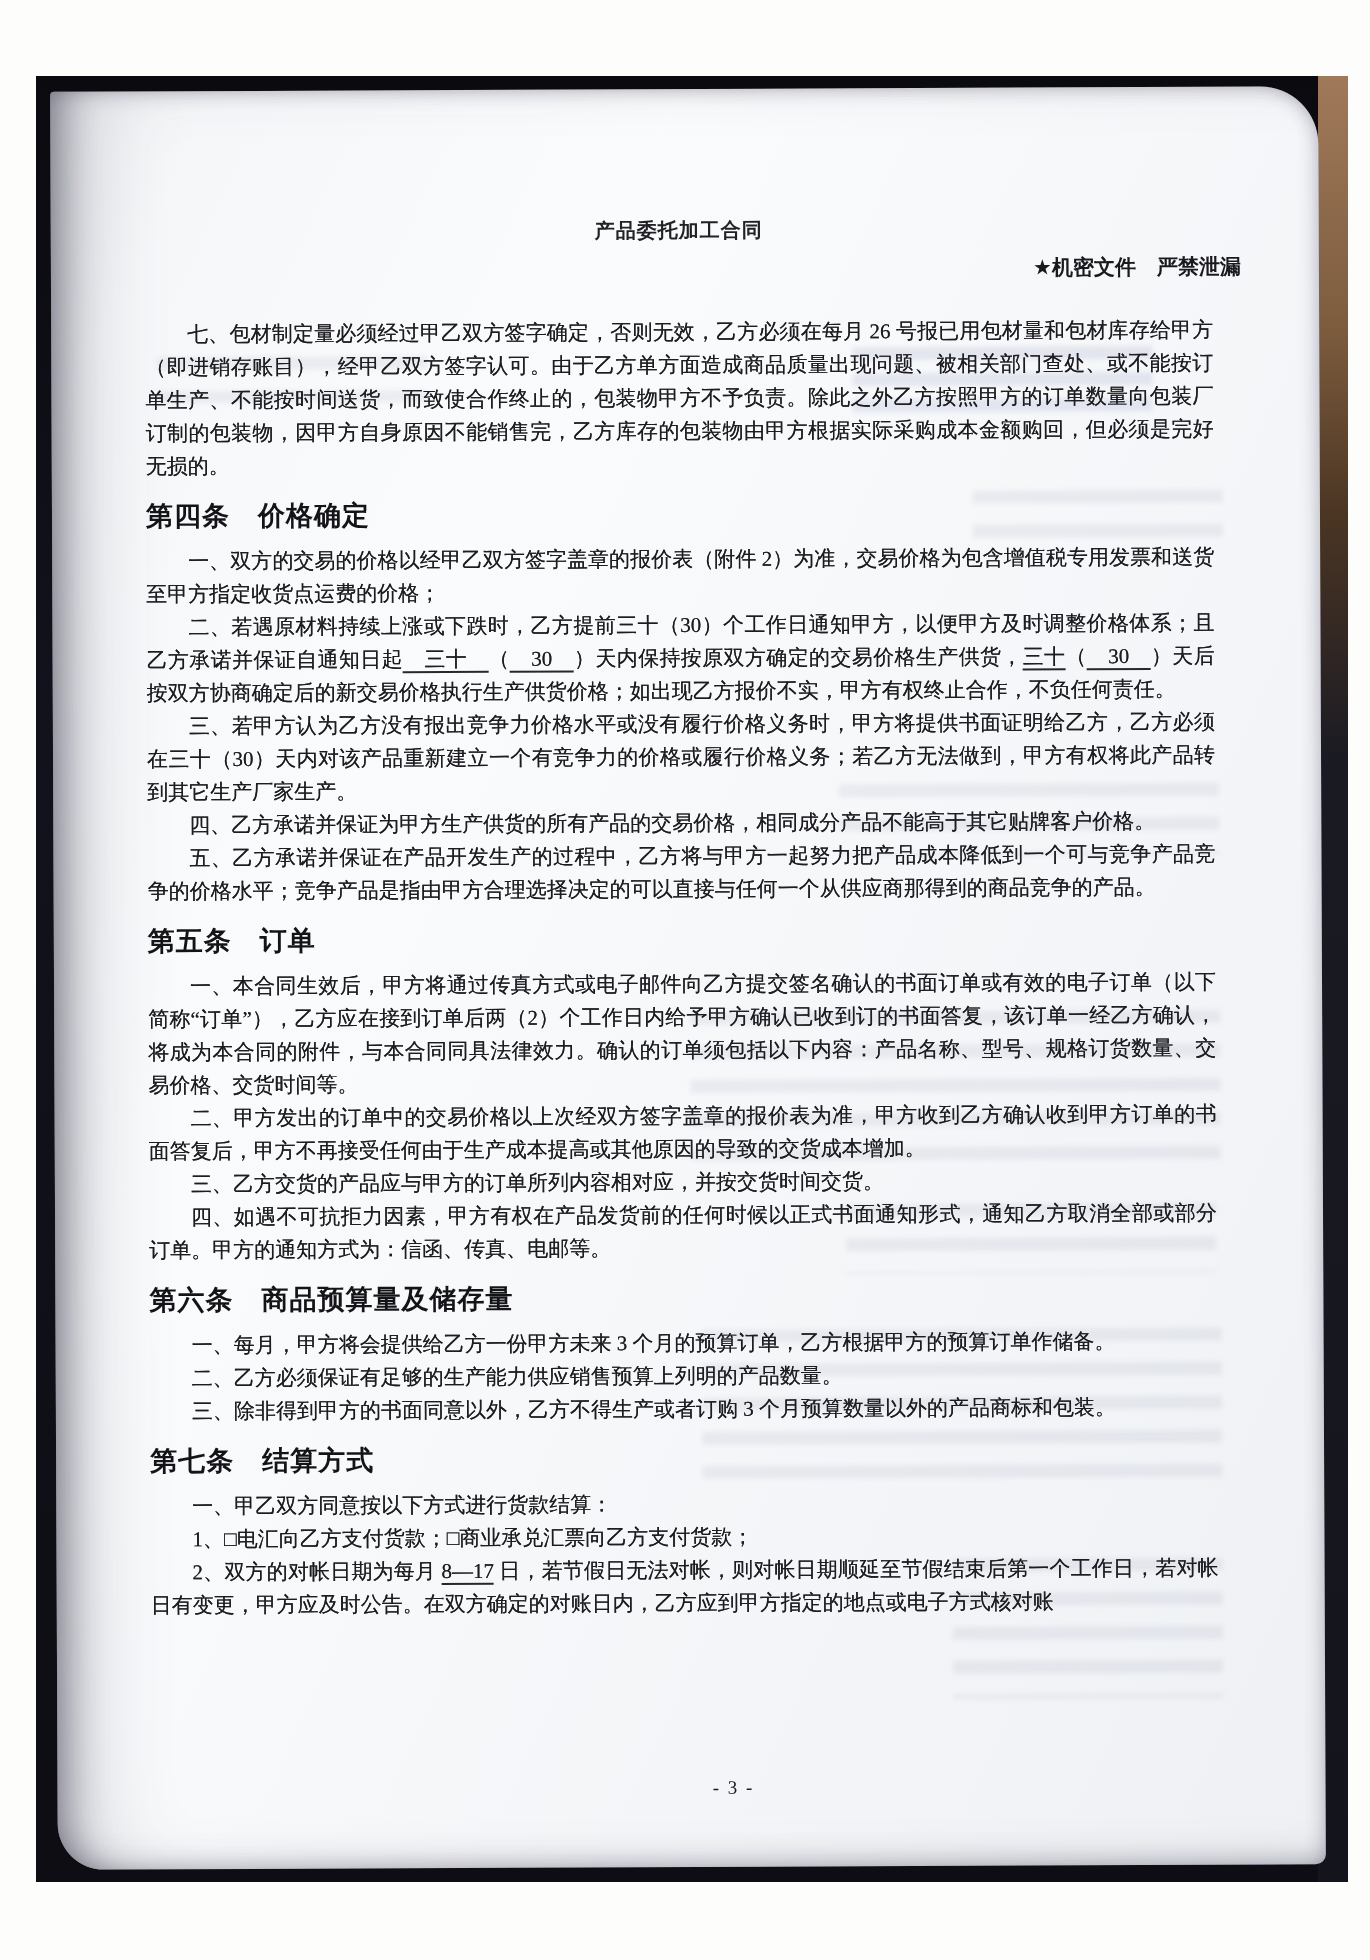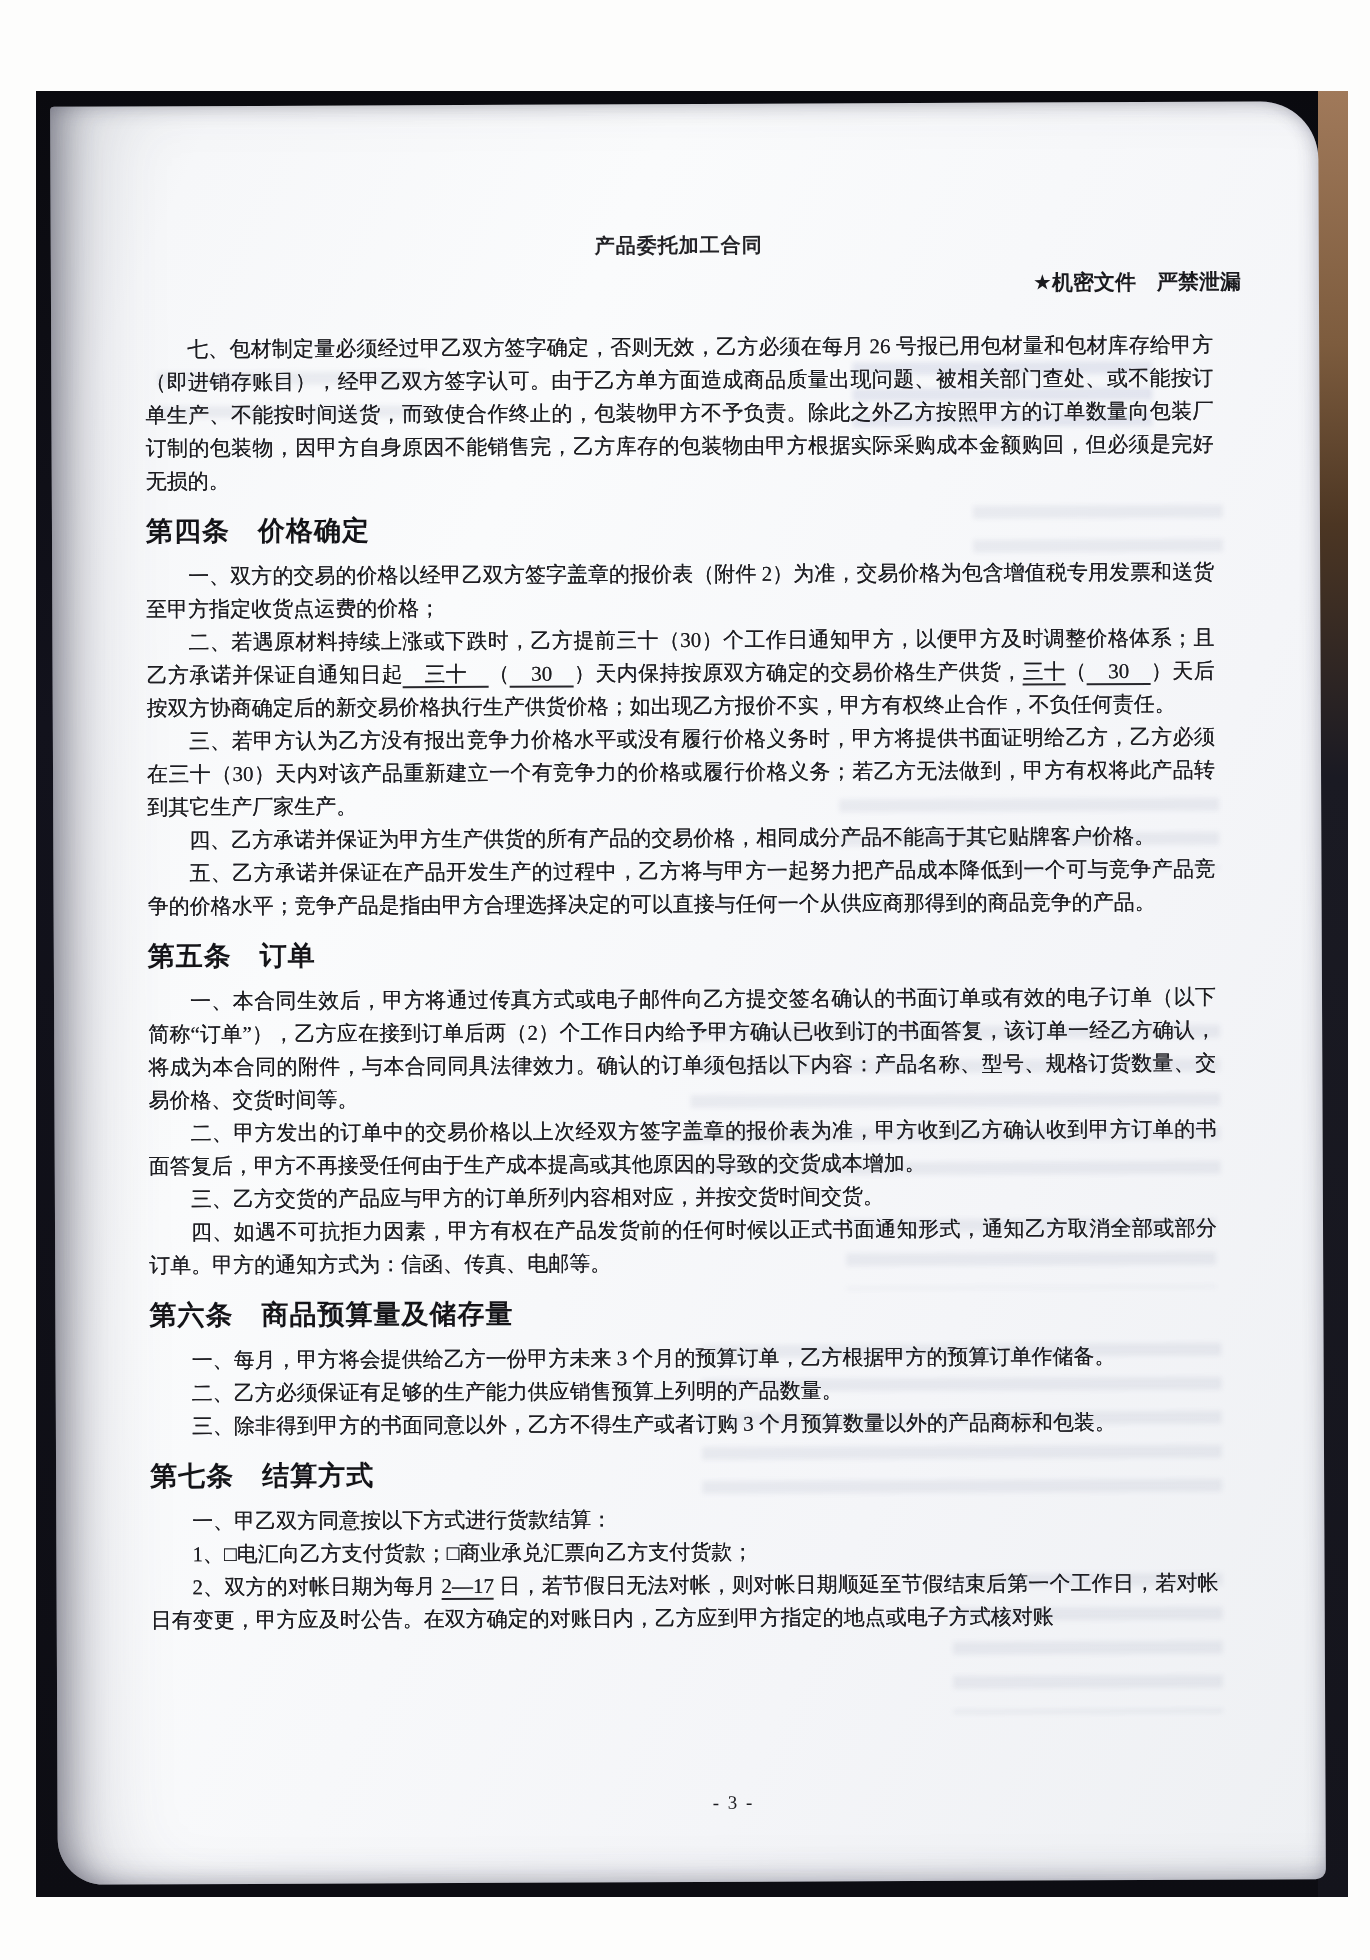--- a/index.html
+++ b/index.html
@@ -7,21 +7,20 @@
     width:1370px;height:1960px;
     background:#fdfdfc;
     overflow:hidden;
     font-family:"Liberation Serif","DejaVu Serif",serif;
   }
   
   .photo{
     position:absolute;left:36px;top:76px;width:1312px;height:1806px;
     background:linear-gradient(180deg,#0a0a0f 0%,#12121c 35%,#0d0d13 100%);
     overflow:hidden;
-    margin-top:15px;
   }
   .spine-strip{
     position:absolute;right:0;top:0;width:30px;height:100%;
     background:linear-gradient(180deg,#a0795a 0%,#7d5c3e 14%,#4c3623 24%,#1a1a23 38%,#14141c 100%);
   }
   
   .paper{
     position:absolute;left:18px;top:13px;width:1268px;height:1778px;
     background:linear-gradient(115deg,#eceef0 0%,#f6f7f9 8%,#fafbfc 30%,#f4f5f8 70%,#eef0f3 100%);
     border-radius:4px 58px 10px 46px;
@@ -126,19 +125,19 @@
           <p class="para"><span>二、甲方发出的订单中的交易价格以上次经双方签字盖章的报价表为准，甲方收到乙方确认收到甲方订单的书面答复后，甲方不再接受任何由于生产成本提高或其他原因的导致的交货成本增加。</span></p>
           <p class="para"><span>三、乙方交货的产品应与甲方的订单所列内容相对应，并按交货时间交货。</span></p>
           <p class="para"><span>四、如遇不可抗拒力因素，甲方有权在产品发货前的任何时候以正式书面通知形式，通知乙方取消全部或部分订单。甲方的通知方式为：信函、传真、电邮等。</span></p>
           <h2 class="sec-heading">第六条　商品预算量及储存量</h2>
           <p class="para"><span>一、每月，甲方将会提供给乙方一份甲方未来 3 个月的预算订单，乙方根据甲方的预算订单作储备。</span></p>
           <p class="para"><span>二、乙方必须保证有足够的生产能力供应销售预算上列明的产品数量。</span></p>
           <p class="para"><span>三、除非得到甲方的书面同意以外，乙方不得生产或者订购 3 个月预算数量以外的产品商标和包装。</span></p>
           <h2 class="sec-heading">第七条　结算方式</h2>
           <p class="para"><span>一、甲乙双方同意按以下方式进行货款结算：</span></p>
           <p class="para"><span>1、□电汇向乙方支付货款；□商业承兑汇票向乙方支付货款；</span></p>
-          <p class="para"><span>2、双方的对帐日期为每月 </span><span class="blank-underline">2—17</span><span> 日，若节假日无法对帐，则对帐日期顺延至节假结束后第一个工作日，若对帐日有变更，甲方应及时公告。在双方确定的对账日内，乙方应到甲方指定的地点或电子方式核对账</span></p>
+          <p class="para"><span>2、双方的对帐日期为每月 </span><span class="blank-underline">8—17</span><span> 日，若节假日无法对帐，则对帐日期顺延至节假结束后第一个工作日，若对帐日有变更，甲方应及时公告。在双方确定的对账日内，乙方应到甲方指定的地点或电子方式核对账</span></p>
         </div>
     </div>
 
     <div class="page-number">- 3 -</div>
   </div>
 </div>
 
 </body></html>

